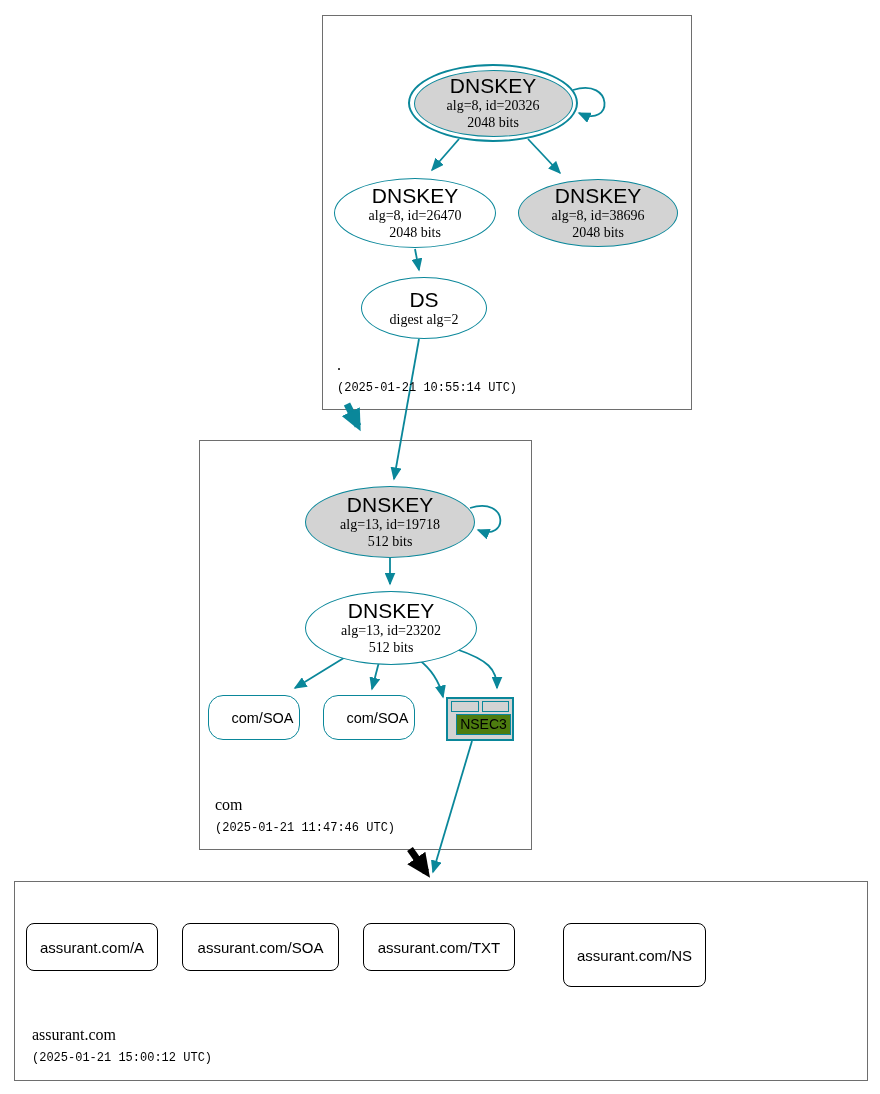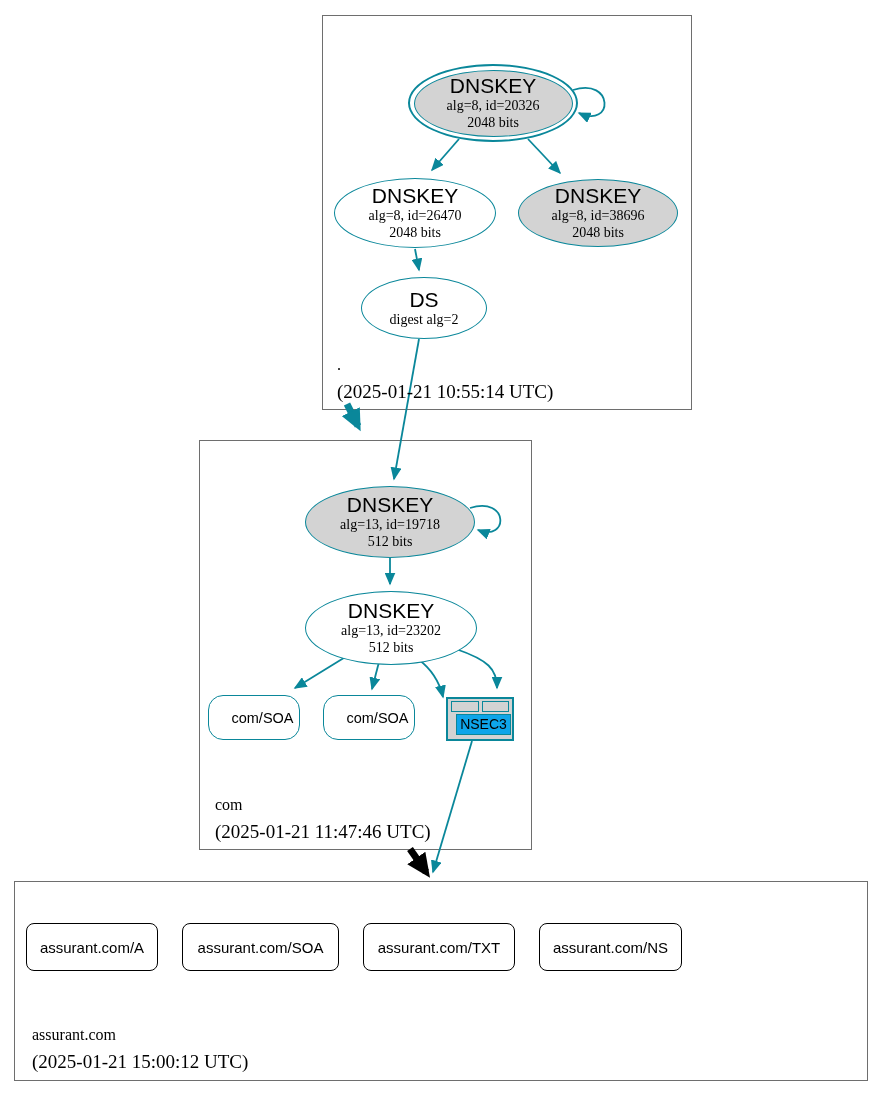--- a/index.html
+++ b/index.html
@@ -1,37 +1,37 @@
 <!DOCTYPE html>
 <html><head>
 <meta charset="utf-8">
 <style>
   html,body{margin:0;padding:0;background:#ffffff;}
   #stage{position:relative;width:880px;height:1094px;background:#ffffff;overflow:hidden;
          font-family:"Liberation Sans",sans-serif;}
   .zonebox{position:absolute;border:1px solid #6e6e6e;background:#ffffff;z-index:1;}
   .zlabel{position:absolute;font-family:"Liberation Serif",serif;font-size:16px;color:#000;z-index:3;}
-  .ztime{position:absolute;font-family:Liberation Serif, serif;font-size:19px;color:#000;z-index:3;}
+  .ztime{position:absolute;font-family:Liberation Mono, monospace;font-size:12px;color:#000;z-index:3;}
   #edges{position:absolute;left:0;top:0;z-index:2;pointer-events:none;}
   .node{position:absolute;z-index:3;display:flex;flex-direction:column;align-items:center;
         justify-content:center;text-align:center;box-sizing:border-box;}
   .ellipse{border:1.6px solid #0a879a;border-radius:50%;background:#ffffff;}
   .ellipse.gray{background:#d3d3d3;}
   .ring-outer{border:2px solid #0a879a;border-radius:50%;background:#ffffff;}
   .ring-inner{position:absolute;left:3.5px;top:3.5px;right:3.5px;bottom:3.5px;
               border:1.6px solid #0a879a;border-radius:50%;background:#d3d3d3;
               display:flex;flex-direction:column;align-items:center;justify-content:center;text-align:center;}
   .nt{font-size:21px;line-height:1.15;color:#000;}
   .nd{font-family:"Liberation Serif",serif;font-size:14px;line-height:1.2;color:#000;}
   .rrset{border:1.6px solid #0a879a;border-radius:15px;background:#ffffff;font-size:14.5px;color:#000;padding-left:17px;}
   .rrset-black{border:1.7px solid #000000;border-radius:8px;background:#ffffff;font-size:15px;color:#000;}
   .nsec3{border:2px solid #0a879a;background:#d3d3d3;padding:0;justify-content:flex-start;}
   .nsec3-cells{display:flex;width:100%;box-sizing:border-box;padding:2px 3px 0 3px;gap:3px;}
   .nsec3-cell{flex:1;height:9px;border:1.6px solid #0a879a;background:#d3d3d3;}
-  .nsec3-label{margin:2px 3px 3px 10px;border:1.6px solid #0a879a;background:#0ea5e9;
+  .nsec3-label{margin:2px 3px 3px 10px;border:1.6px solid #0a879a;background:#4d7c0f;
                font-size:14px;line-height:19px;padding:0 3px;color:#000;}
 </style>
 </head>
 <body>
 
 <div id="stage">
 
   <div class="zonebox" style="left:322px;top:15px;width:368px;height:393px;"></div>
   <div class="zonebox" style="left:199px;top:440px;width:331px;height:408px;"></div>
   <div class="zonebox" style="left:14px;top:881px;width:852px;height:198px;"></div>
@@ -131,17 +131,17 @@
 
   <div class="node rrset-black" style="left:26px;top:923px;width:132px;height:48px;">
     <span>assurant.com/A</span>
   </div>
   <div class="node rrset-black" style="left:182px;top:923px;width:157px;height:48px;">
     <span>assurant.com/SOA</span>
   </div>
   <div class="node rrset-black" style="left:363px;top:923px;width:152px;height:48px;">
     <span>assurant.com/TXT</span>
   </div>
-  <div class="node rrset-black" style="left:539px;top:923px;width:143px;height:48px;">
+  <div class="node rrset-black" style="left:563px;top:923px;width:143px;height:64px;">
     <span>assurant.com/NS</span>
   </div>
 
 </div>
 
 </body></html>

